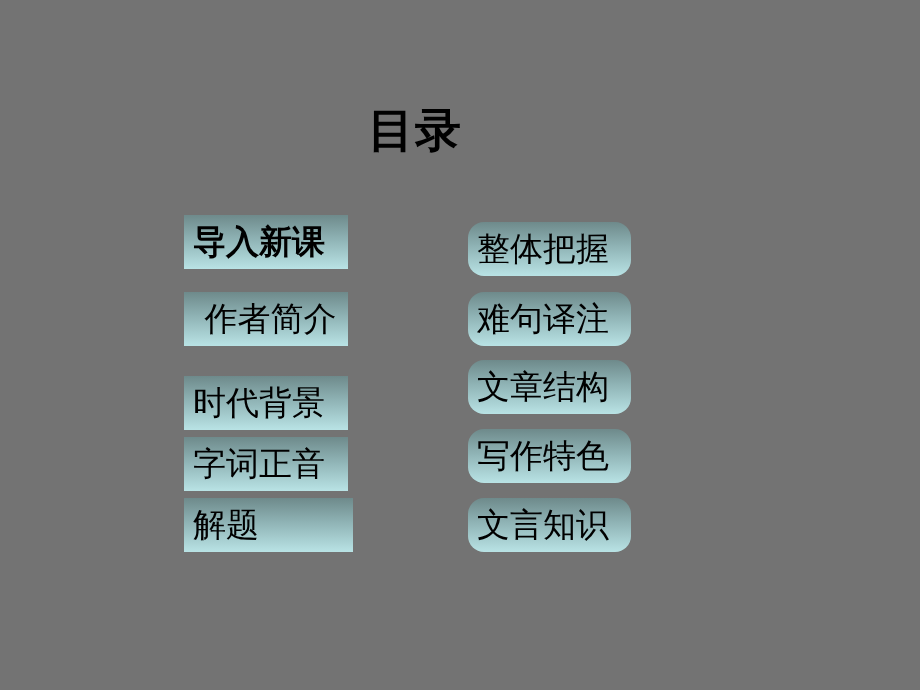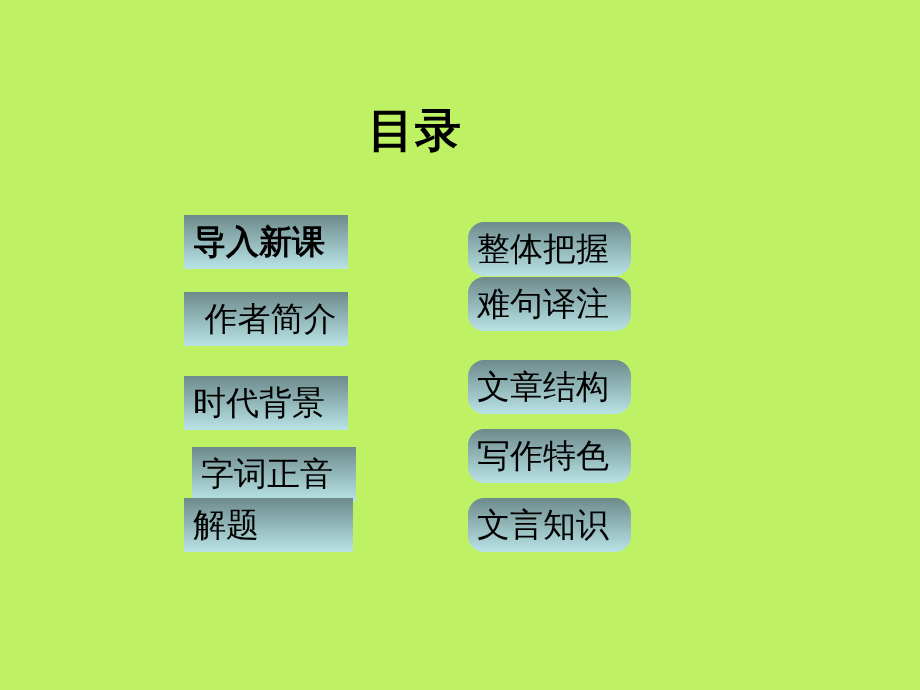--- a/index.html
+++ b/index.html
@@ -11,21 +11,21 @@
       width: 920px;
       height: 690px;
       position: relative;
       overflow: hidden;
       font-family: "DejaVu Sans", "Liberation Sans", sans-serif;
     }
     .slide {
       position: absolute;
       left: 0; top: 0;
       width: 920px; height: 690px;
-      background: #bef264;
+      background: #737373;
     }
     .title {
       position: absolute;
       left: 340px;
       top: 100px;
       width: 150px;
       text-align: center;
       font-size: 46px;
       font-weight: bold;
       line-height: 60px;
@@ -50,21 +50,21 @@
   </style>
 </head>
 <body>
 
 <div class="slide">
   <div class="title">目录</div>
 
   <div class="menu-btn col-left" style="top:215px;font-weight:bold;">导入新课</div>
   <div class="menu-btn col-left" style="top:292px;text-align:center;">作者简介</div>
   <div class="menu-btn col-left" style="top:360px;margin-top:16px;">时代背景</div>
-  <div class="menu-btn col-left" style="top:447px;margin-left:8px;">字词正音</div>
+  <div class="menu-btn col-left" style="top:437px;">字词正音</div>
   <div class="menu-btn col-left" style="top:498px; width:169px;">解题</div>
 
   <div class="menu-btn col-right" style="top:222px;">整体把握</div>
-  <div class="menu-btn col-right" style="top:277px;">难句译注</div>
+  <div class="menu-btn col-right" style="top:292px;">难句译注</div>
   <div class="menu-btn col-right" style="top:360px;">文章结构</div>
   <div class="menu-btn col-right" style="top:429px;">写作特色</div>
   <div class="menu-btn col-right" style="top:498px;">文言知识</div>
 </div>
 
 </body></html>

